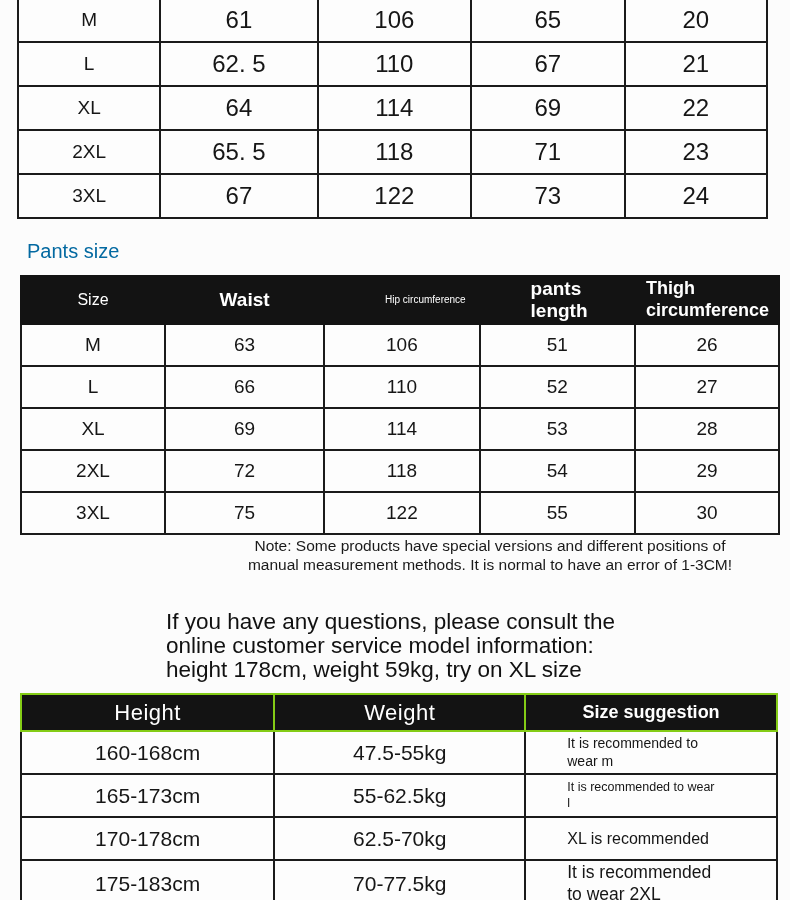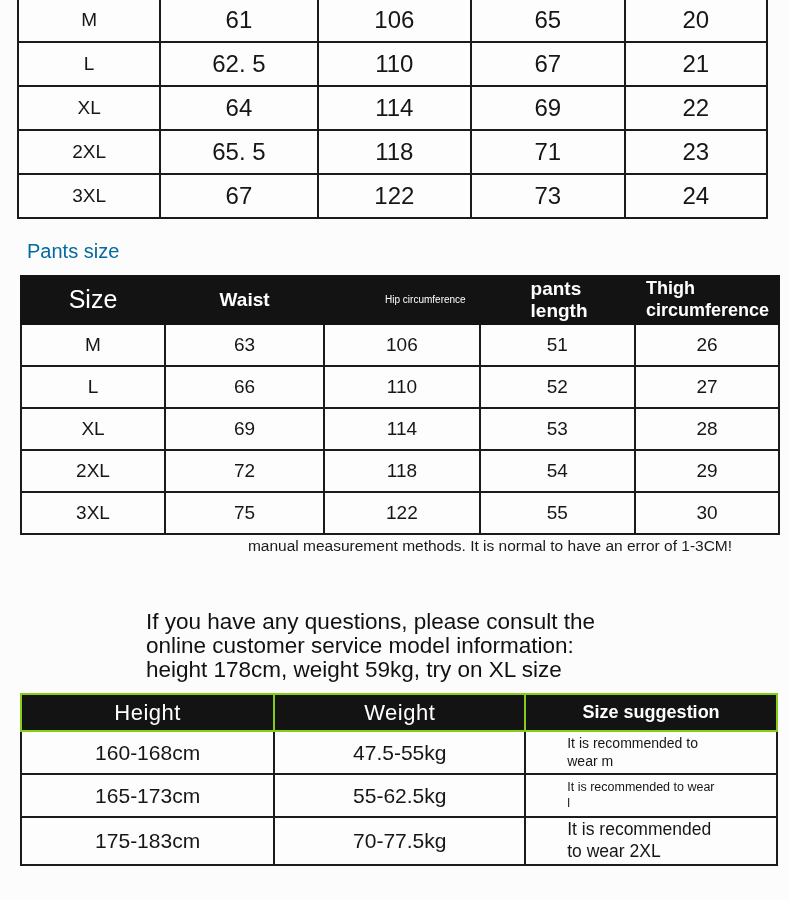--- a/index.html
+++ b/index.html
@@ -18,34 +18,34 @@
 
   
   .pants-label{position:absolute;left:27px;top:240px;font-size:20px;color:#0369a1;}
 
   
   .pants-table{left:20px;top:275px;width:760px;}
   .pants-table th{
     background:#131313;color:#ffffff;border:2px solid #131313;
     height:42px;vertical-align:middle;font-weight:400;
   }
-  .pants-table th.h-size{font-size:25px;}
+  .pants-table th.h-size{font-size:16px;}
   .pants-table th.h-waist{font-size:19px;font-weight:700;}
   .pants-table th.h-hip{font-size:10px;text-align:center;padding-left:48px;line-height:1.2;}
   .pants-table th.h-plen{font-size:19px;font-weight:700;text-align:left;padding-left:50px;line-height:1.15;}
   .pants-table th.h-thigh{font-size:18px;font-weight:700;text-align:left;padding-left:10px;line-height:1.2;}
   .pants-table td{height:38px;font-size:19px;}
   .pants-table td.size-col{font-size:19px;}
 
   
   .note{position:absolute;left:190px;top:537px;width:600px;
         font-size:15.5px;line-height:18.5px;text-align:center;color:#1a1a1a;}
 
   
-  .consult{position:absolute;left:146px;top:610px;font-size:22.5px;line-height:24px;color:#111111;}
+  .consult{position:absolute;left:166px;top:610px;font-size:22.5px;line-height:24px;color:#111111;}
 
   
   .bottom-table{left:20px;top:693px;width:758px;}
   .bottom-table th{
     background:#131313;color:#ffffff;border:2px solid #84cc16;
     height:33px;vertical-align:middle;font-weight:400;
   }
   .bottom-table th.b-height,.bottom-table th.b-weight{font-size:22px;letter-spacing:.5px;}
   .bottom-table th.b-sugg{font-size:18px;font-weight:700;}
   .bottom-table td{height:39px;font-size:21px;border-width:3px 2px;}
@@ -159,20 +159,21 @@
         <td class="size-col">3XL</td>
         <td>75</td>
         <td>122</td>
         <td>55</td>
         <td>30</td>
       </tr>
     </tbody>
   </table>
 
   <div class="note">
+    <div>Note: Some products have special versions and different positions of</div>
     <div>manual measurement methods. It is normal to have an error of 1-3CM!</div>
   </div>
 
   <div class="consult">
     <div>If you have any questions, please consult the</div>
     <div>online customer service model information:</div>
     <div>height 178cm, weight 59kg, try on XL size</div>
   </div>
 
   <table class="grid bottom-table">
@@ -198,20 +199,28 @@
         </td>
       </tr>
       <tr class="r2">
         <td>165-173cm</td>
         <td>55-62.5kg</td>
         <td class="sugg-cell">
           <div>It is recommended to wear</div>
           <div>l</div>
         </td>
       </tr>
+      <tr class="r3">
+        <td>170-178cm</td>
+        <td>62.5-70kg</td>
+        <td class="sugg-cell">
+          <div>XL is recommended</div>
+          <div></div>
+        </td>
+      </tr>
       <tr class="r4">
         <td>175-183cm</td>
         <td>70-77.5kg</td>
         <td class="sugg-cell">
           <div>It is recommended</div>
           <div>to wear 2XL</div>
         </td>
       </tr>
     </tbody>
   </table>

